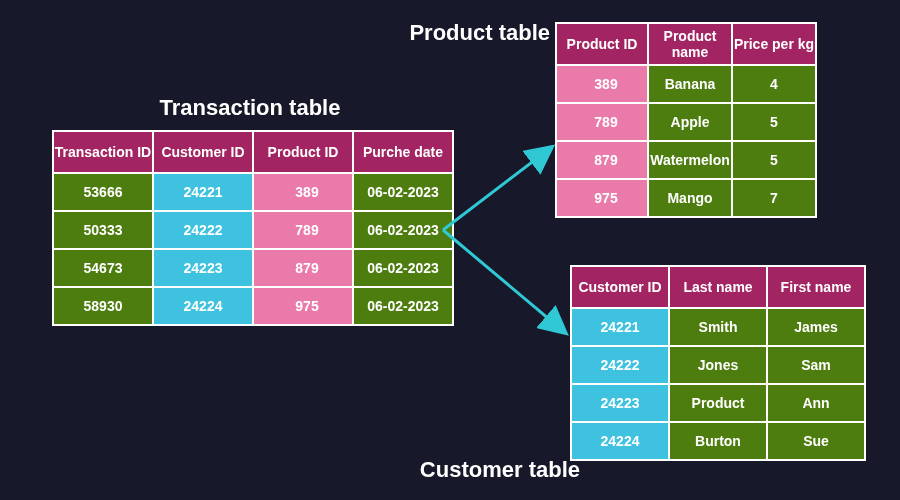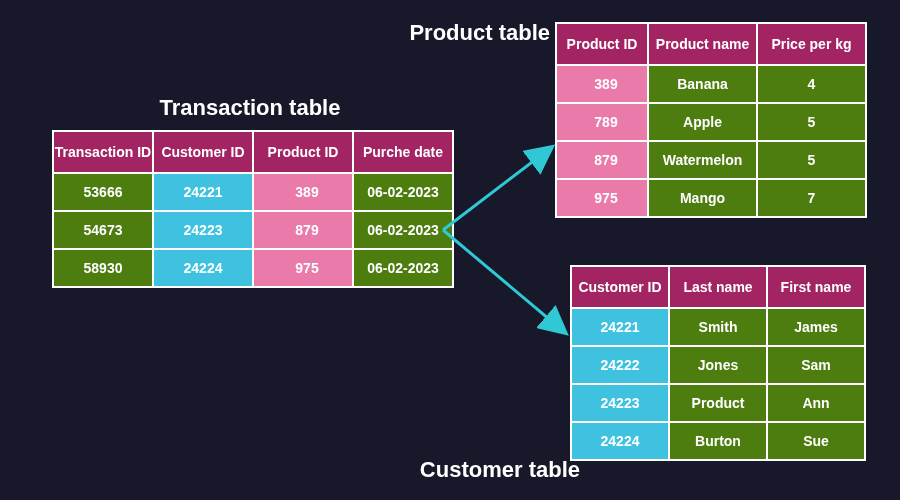--- a/index.html
+++ b/index.html
@@ -47,21 +47,21 @@
   .tbl td.hl-pink { background: #e97aaa; color: #fff; padding-left: 8px; }
 
   
   #title-transaction { left: 100px; top: 95px; width: 300px; }
   #tbl-transaction { left: 52px; top: 130px; }
   #tbl-transaction th, #tbl-transaction td { width: 100px; }
 
   
   #title-product { left: 370px; top: 20px; width: 180px; text-align: right; }
   #tbl-product { left: 555px; top: 22px; }
-  #tbl-product th, #tbl-product td { width: 109px; }
+  #tbl-product th, #tbl-product td { width: 84px; }
   #tbl-product th:first-child, #tbl-product td:first-child { width: 92px; }
 
   
   #title-customer { left: 400px; top: 457px; width: 180px; text-align: right; }
   #tbl-customer { left: 570px; top: 265px; }
   #tbl-customer th, #tbl-customer td { width: 98px; }
 
   svg.arrows {
     position: absolute;
     left: 0; top: 0;
@@ -80,20 +80,26 @@
     <th>Customer ID</th>
     <th>Product ID</th>
     <th>Purche date</th>
   </tr>
     </thead>
   <tbody>
     <tr>
       <td>53666</td>
       <td class="hl-blue">24221</td>
       <td class="hl-pink">389</td>
+      <td>06-02-2023</td>
+    </tr>
+    <tr>
+      <td>50333</td>
+      <td class="hl-blue">24222</td>
+      <td class="hl-pink">789</td>
       <td>06-02-2023</td>
     </tr>
     <tr>
       <td>54673</td>
       <td class="hl-blue">24223</td>
       <td class="hl-pink">879</td>
       <td>06-02-2023</td>
     </tr>
     <tr>
       <td>58930</td>

